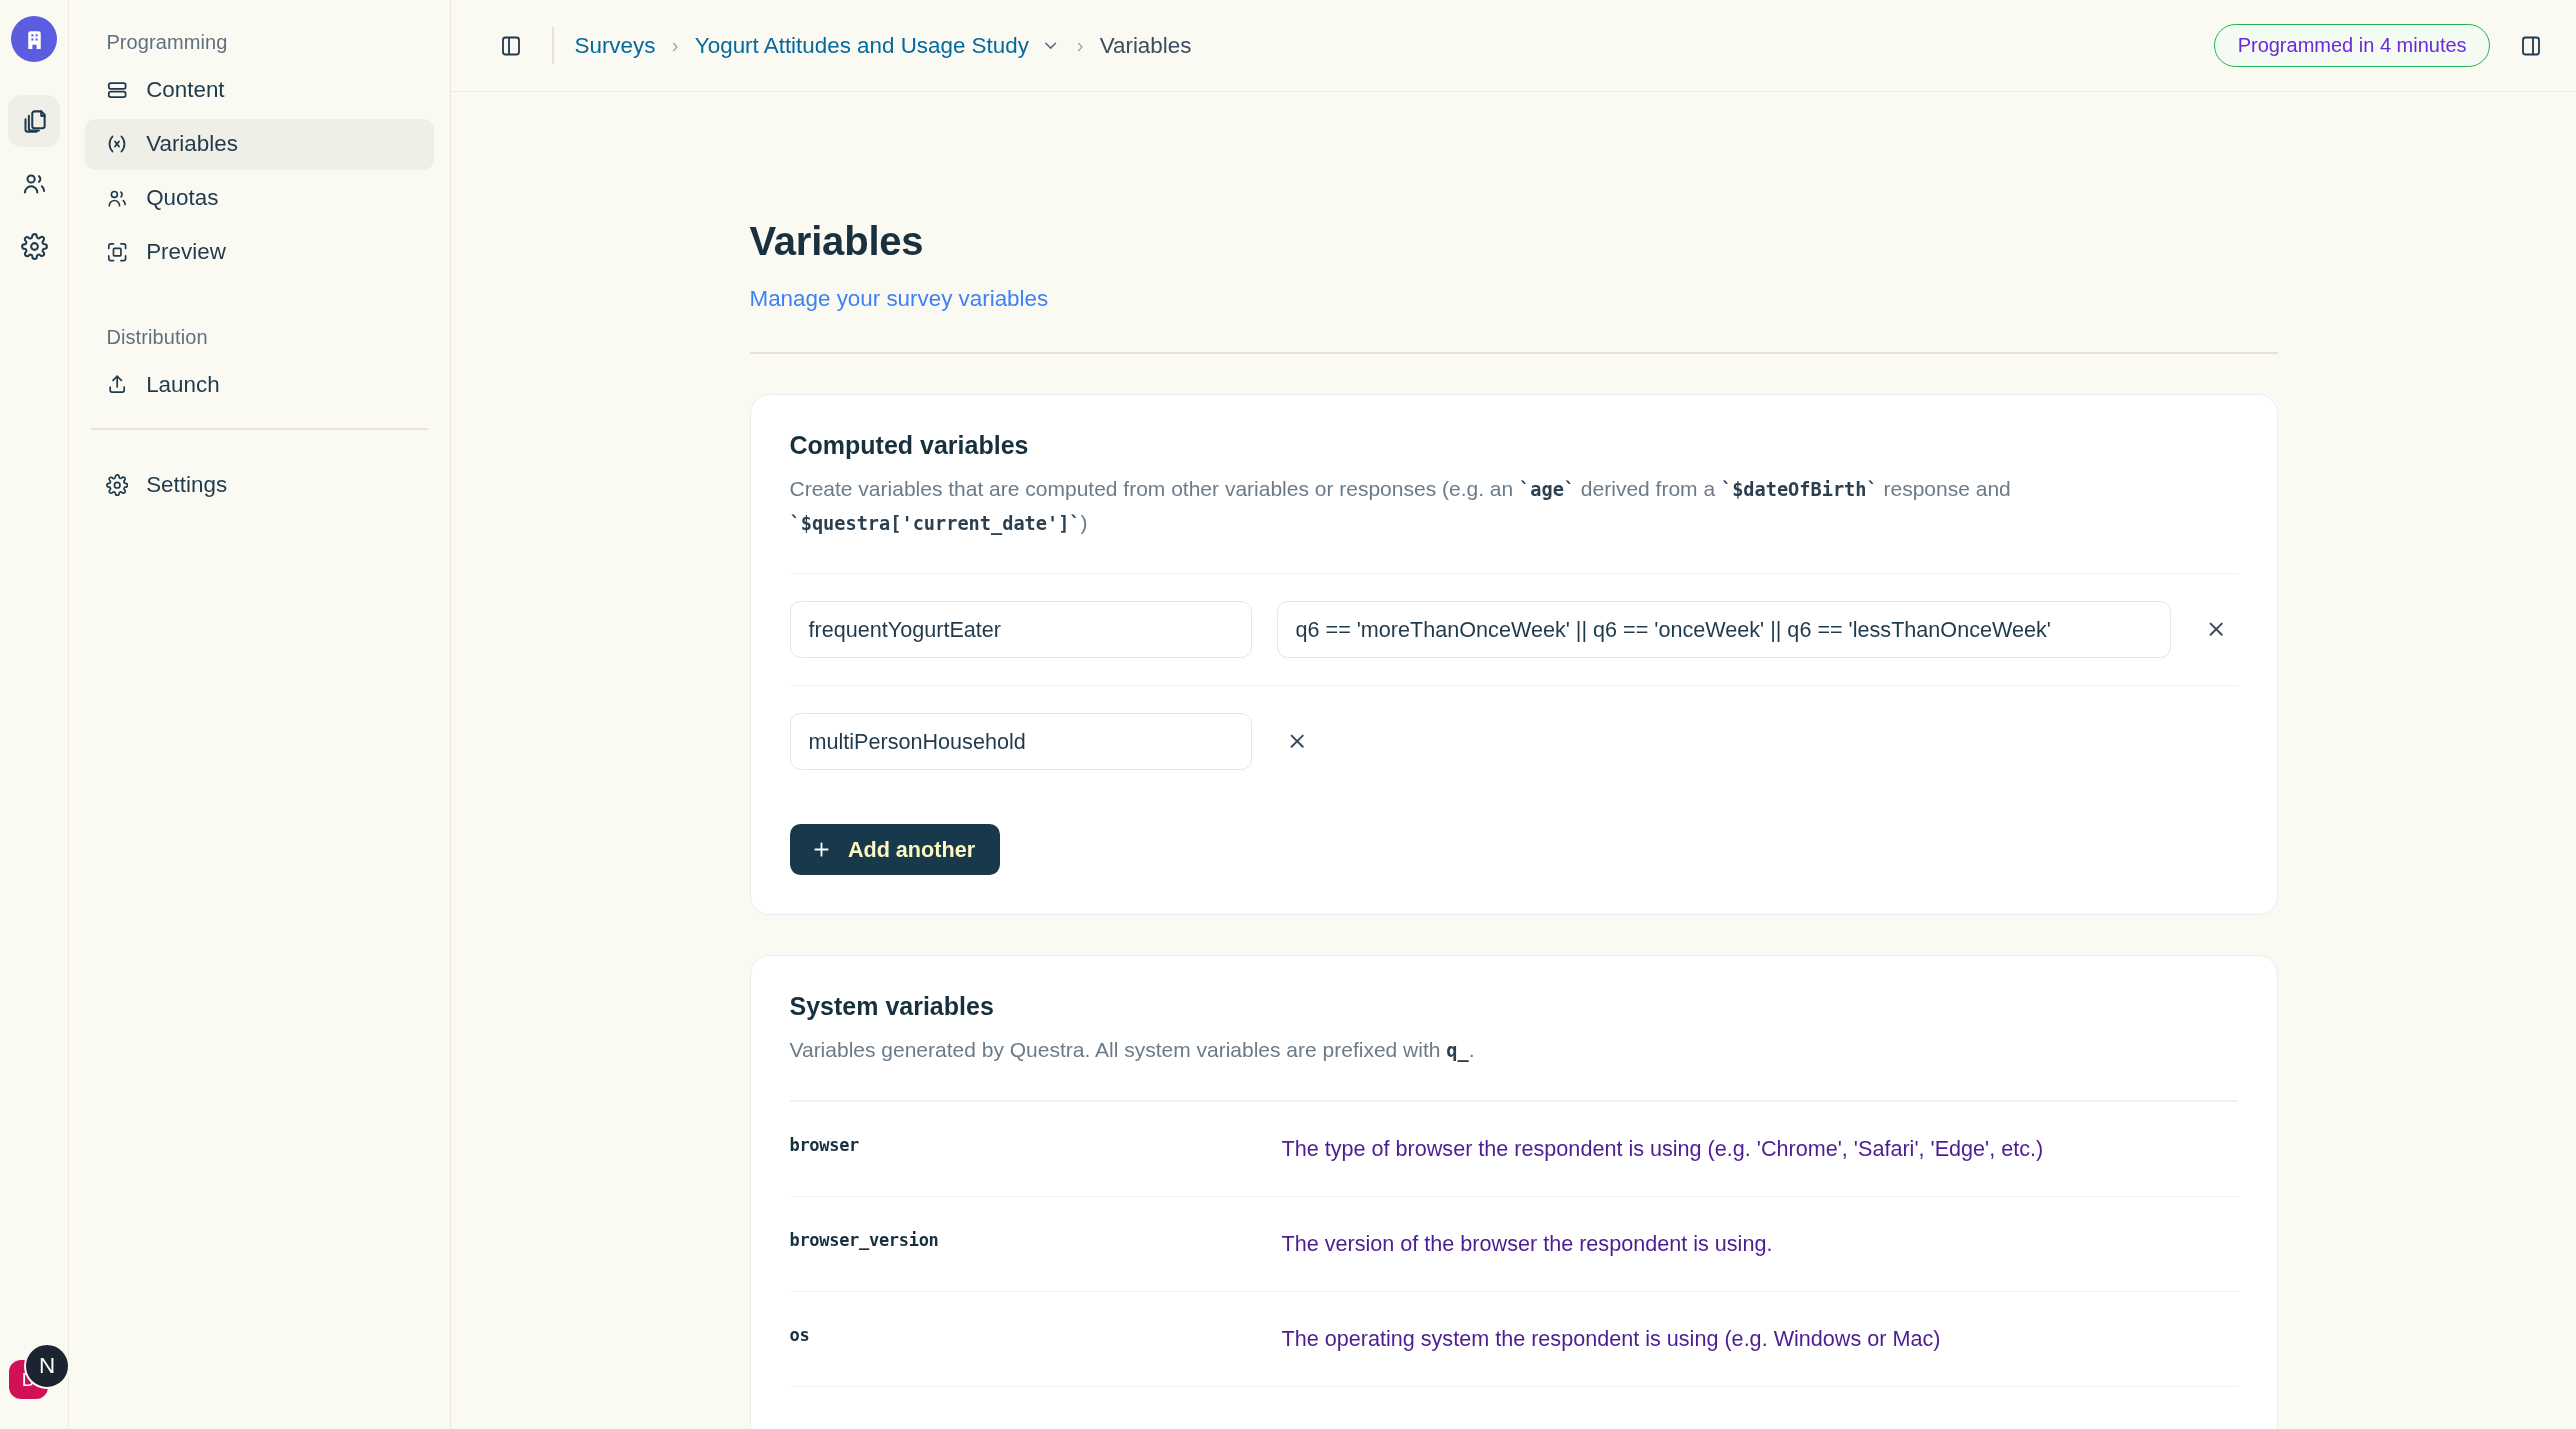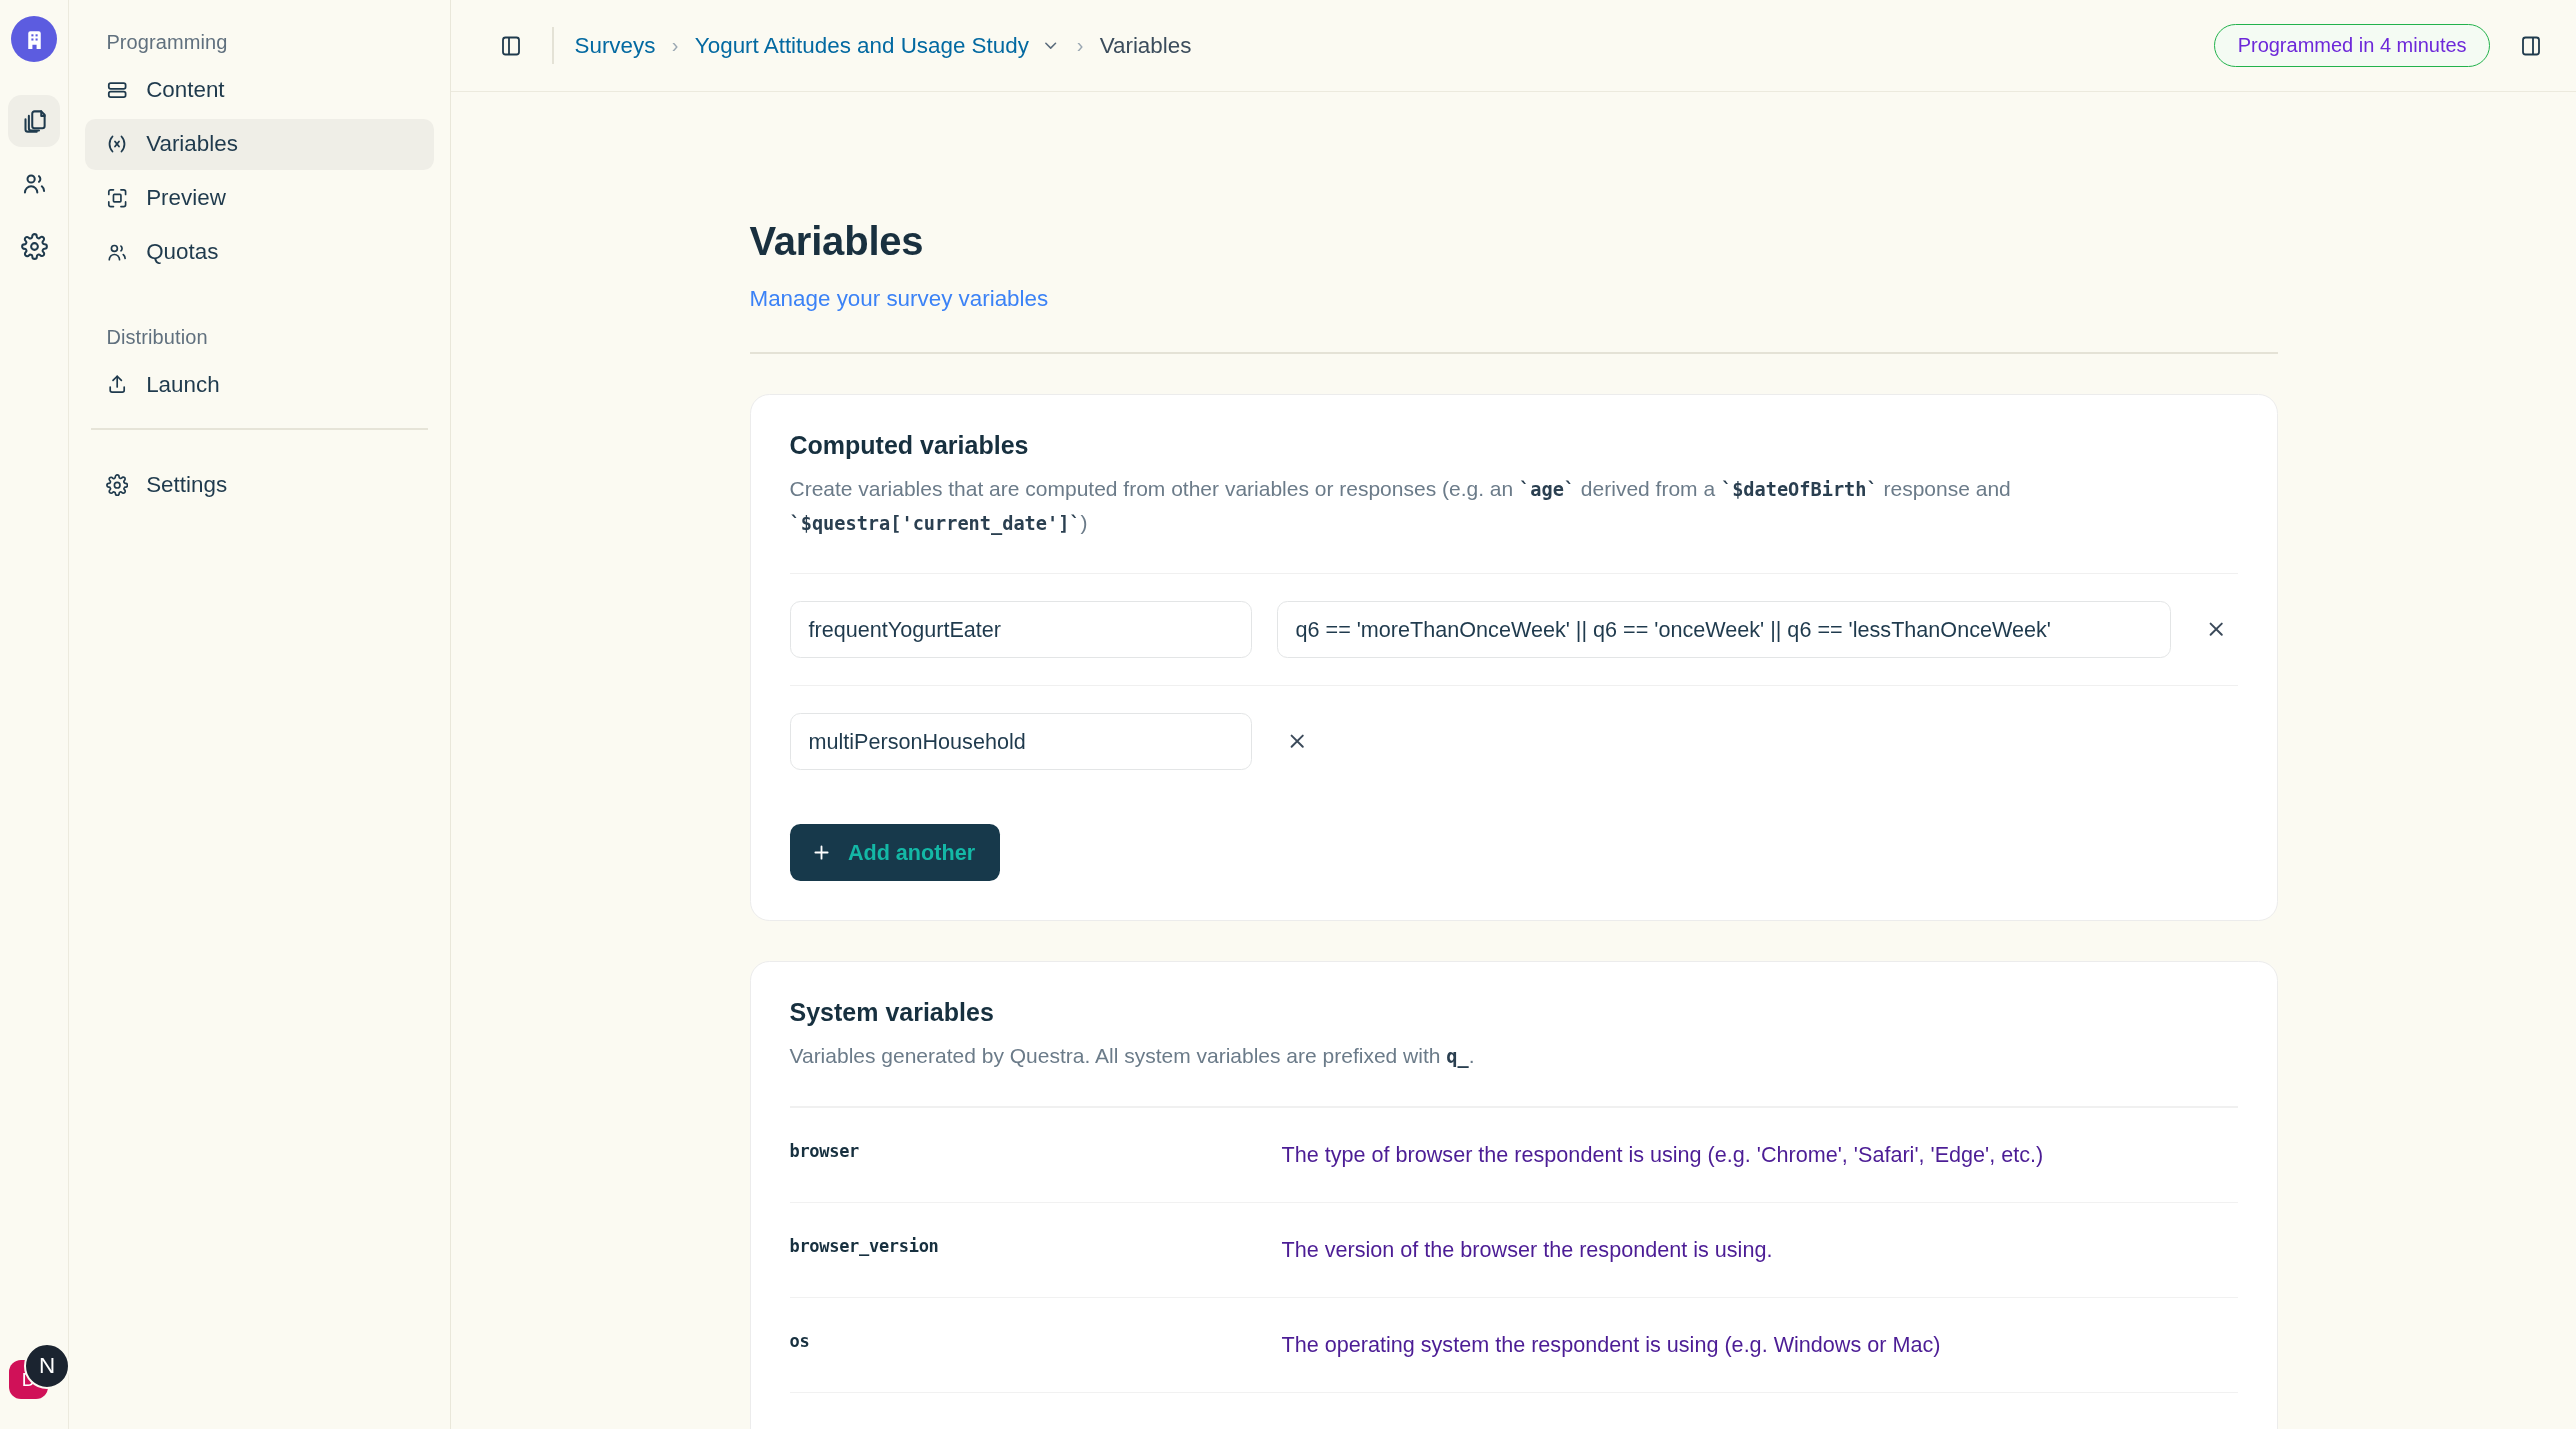--- a/index.html
+++ b/index.html
@@ -133,22 +133,22 @@
   }
   .inp.name { flex: 0 0 462px; }
   .inp.expr { flex: 1 1 auto; min-width: 0; }
   .row-x {
     width: 42px; height: 42px; flex: 0 0 42px;
     display: flex; align-items: center; justify-content: center;
     color: #3b4a5a; border-radius: 7.5px;
   }
 
   .btn-add {
-    margin-top: 27px; height: 57px; display: inline-flex; align-items: center; gap: 16.4px;
-    background: #17394b; color: #14b8a6; border-radius: 10.4px;
+    margin-top: 27px; height: 51px; display: inline-flex; align-items: center; gap: 16.4px;
+    background: #17394b; color: #fef9c3; border-radius: 10.4px;
     padding: 0 25px 0 21px; font-size: 21.6px; font-weight: 700;
   }
 
   .sysrow {
     display: flex; align-items: flex-start; padding: 33px 0;
     border-top: 1.5px solid #f1f1f1;
   }
   .sysrow .key {
     flex: 0 0 492px; font-family: "DejaVu Sans Mono", monospace;
     font-size: 17px; font-weight: 700; color: #17303f; letter-spacing: -0.3px;
@@ -231,40 +231,40 @@
           <path d="M10 9.5l4 5"></path>
           <path d="M14 9.5l-4 5"></path>
         </svg>
       </span>
       <span>Variables</span>
     </div>
 
     <div class="nav-item">
       <span class="ico">
         <svg width="22.4" height="22.4" viewBox="0 0 24 24" fill="none" stroke="#1f3a4d" stroke-width="1.8" stroke-linecap="round" stroke-linejoin="round">
+          <circle cx="9" cy="8" r="3.2"></circle>
+          <path d="M3.5 20a5.5 5.5 0 0 1 11 0"></path>
+          <path d="M16 5.5a3.2 3.2 0 0 1 0 5"></path>
+          <path d="M18.5 14.5a5.5 5.5 0 0 1 2 4.2"></path>
+        </svg>
+      </span>
+      <span>Quotas</span>
+    </div>
+
+    <div class="nav-item">
+      <span class="ico">
+        <svg width="22.4" height="22.4" viewBox="0 0 24 24" fill="none" stroke="#1f3a4d" stroke-width="1.8" stroke-linecap="round" stroke-linejoin="round">
           <path d="M3 8V5a2 2 0 0 1 2-2h3"></path>
           <path d="M16 3h3a2 2 0 0 1 2 2v3"></path>
           <path d="M21 16v3a2 2 0 0 1-2 2h-3"></path>
           <path d="M8 21H5a2 2 0 0 1-2-2v-3"></path>
           <rect x="8" y="8" width="8" height="8" rx="1"></rect>
         </svg>
       </span>
       <span>Preview</span>
-    </div>
-
-    <div class="nav-item">
-      <span class="ico">
-        <svg width="22.4" height="22.4" viewBox="0 0 24 24" fill="none" stroke="#1f3a4d" stroke-width="1.8" stroke-linecap="round" stroke-linejoin="round">
-          <circle cx="9" cy="8" r="3.2"></circle>
-          <path d="M3.5 20a5.5 5.5 0 0 1 11 0"></path>
-          <path d="M16 5.5a3.2 3.2 0 0 1 0 5"></path>
-          <path d="M18.5 14.5a5.5 5.5 0 0 1 2 4.2"></path>
-        </svg>
-      </span>
-      <span>Quotas</span>
     </div>
 
     <div class="nav-spacer"></div>
 
     <div class="nav-group-label">Distribution</div>
 
     <div class="nav-item">
       <span class="ico">
         <svg width="22.4" height="22.4" viewBox="0 0 24 24" fill="none" stroke="#1f3a4d" stroke-width="1.8" stroke-linecap="round" stroke-linejoin="round">
           <path d="M12 15V3.5"></path>

